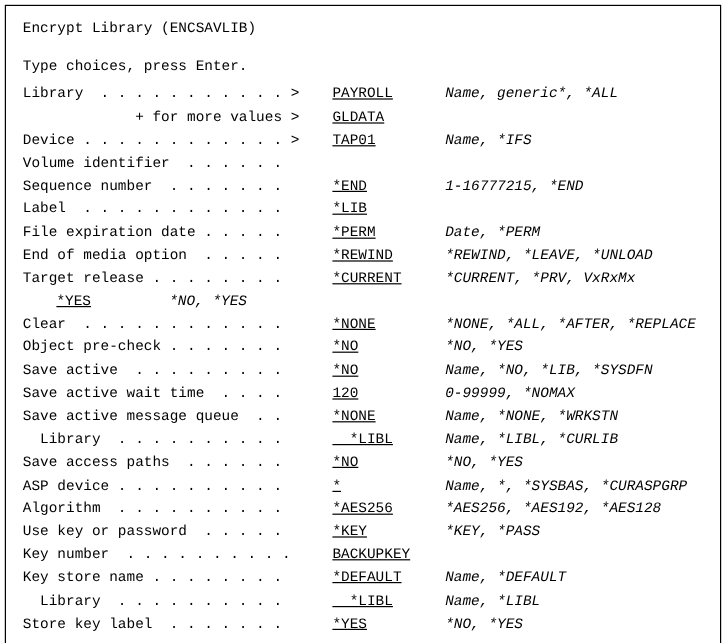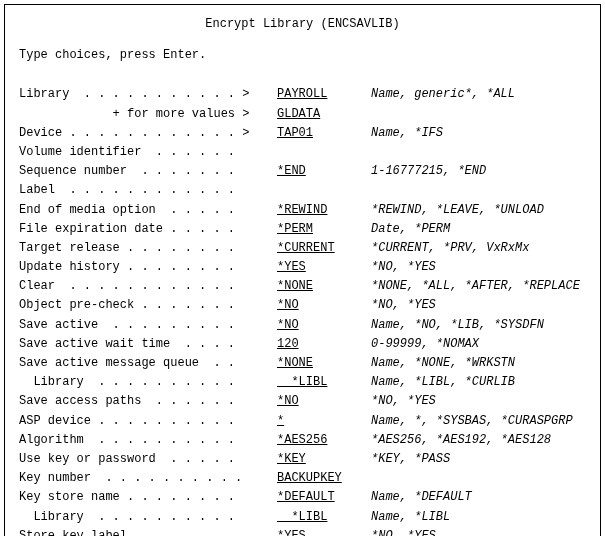--- a/index.html
+++ b/index.html
@@ -10,25 +10,25 @@
       color: #000;
       padding: 4px;
     }
     .screen {
       border: 1px solid #000;
       width: 597px;
       padding: 10px 14px;
       line-height: 1.6;
     }
     .title {
-      text-align: center;
+      text-align: left;
       margin-bottom: 12px;
     }
     .prompt-line {
-      margin-bottom: 20px;
+      margin-bottom: 4px;
     }
     .field-row {
       display: flex;
       white-space: pre;
       align-items: flex-start;
     }
     .label-col {
       width: 230px;
       flex-shrink: 0;
     }
@@ -59,25 +59,25 @@
   <div class="title">Encrypt Library (ENCSAVLIB)</div>
 
   <div class="prompt-line">Type choices, press Enter.</div>
 
   <div id="fields-container">
       <div class="field-row"><div class="label-col">Library  . . . . . . . . . . . &gt; </div><div class="value-col"><span>PAYROLL</span></div><div class="hint-col">Name, generic*, *ALL</div></div>
       <div class="field-row"><div class="label-col">             + for more values &gt; </div><div class="value-col"><span>GLDATA</span></div><div class="hint-col"></div></div>
       <div class="field-row"><div class="label-col">Device . . . . . . . . . . . . &gt; </div><div class="value-col"><span>TAP01</span></div><div class="hint-col">Name, *IFS</div></div>
       <div class="field-row"><div class="label-col">Volume identifier  . . . . . .   </div><div class="hint-col"></div></div>
       <div class="field-row"><div class="label-col">Sequence number  . . . . . . .   </div><div class="value-col"><span>*END</span></div><div class="hint-col">1-16777215, *END</div></div>
-      <div class="field-row"><div class="label-col">Label  . . . . . . . . . . . .   </div><div class="hint-col"></div></div>
+      <div class="field-row"><div class="label-col">Label  . . . . . . . . . . . .   </div><div class="value-col"><span>*LIB</span></div><div class="hint-col"></div></div>
+      <div class="field-row"><div class="label-col">File expiration date . . . . .   </div><div class="value-col"><span>*PERM</span></div><div class="hint-col">Date, *PERM</div></div>
       <div class="field-row"><div class="label-col">End of media option  . . . . .   </div><div class="value-col"><span>*REWIND</span></div><div class="hint-col">*REWIND, *LEAVE, *UNLOAD</div></div>
-      <div class="field-row"><div class="label-col">File expiration date . . . . .   </div><div class="value-col"><span>*PERM</span></div><div class="hint-col">Date, *PERM</div></div>
       <div class="field-row"><div class="label-col">Target release . . . . . . . .   </div><div class="value-col"><span>*CURRENT</span></div><div class="hint-col">*CURRENT, *PRV, VxRxMx</div></div>
-      <div class="field-row"><div class="label-col">Update history . . . . . . . .   </div><div class="value-col"><span>*YES</span></div><div class="hint-col">*NO, *YES</div></div>
+      <div class="field-row"><div class="value-col"><span>*YES</span></div><div class="hint-col">*NO, *YES</div></div>
       <div class="field-row"><div class="label-col">Clear  . . . . . . . . . . . .   </div><div class="value-col"><span>*NONE</span></div><div class="hint-col">*NONE, *ALL, *AFTER, *REPLACE</div></div>
       <div class="field-row"><div class="label-col">Object pre-check . . . . . . .   </div><div class="value-col"><span>*NO</span></div><div class="hint-col">*NO, *YES</div></div>
       <div class="field-row"><div class="label-col">Save active  . . . . . . . . .   </div><div class="value-col"><span>*NO</span></div><div class="hint-col">Name, *NO, *LIB, *SYSDFN</div></div>
       <div class="field-row"><div class="label-col">Save active wait time  . . . .   </div><div class="value-col"><span>120</span></div><div class="hint-col">0-99999, *NOMAX</div></div>
       <div class="field-row"><div class="label-col">Save active message queue  . .   </div><div class="value-col"><span>*NONE</span></div><div class="hint-col">Name, *NONE, *WRKSTN</div></div>
       <div class="field-row"><div class="label-col">  Library  . . . . . . . . . .   </div><div class="value-col"><span>  *LIBL</span></div><div class="hint-col">Name, *LIBL, *CURLIB</div></div>
       <div class="field-row"><div class="label-col">Save access paths  . . . . . .   </div><div class="value-col"><span>*NO</span></div><div class="hint-col">*NO, *YES</div></div>
       <div class="field-row"><div class="label-col">ASP device . . . . . . . . . .   </div><div class="value-col"><span>*</span></div><div class="hint-col">Name, *, *SYSBAS, *CURASPGRP</div></div>
       <div class="field-row"><div class="label-col">Algorithm  . . . . . . . . . .   </div><div class="value-col"><span>*AES256</span></div><div class="hint-col">*AES256, *AES192, *AES128</div></div>
       <div class="field-row"><div class="label-col">Use key or password  . . . . .   </div><div class="value-col"><span>*KEY</span></div><div class="hint-col">*KEY, *PASS</div></div>

